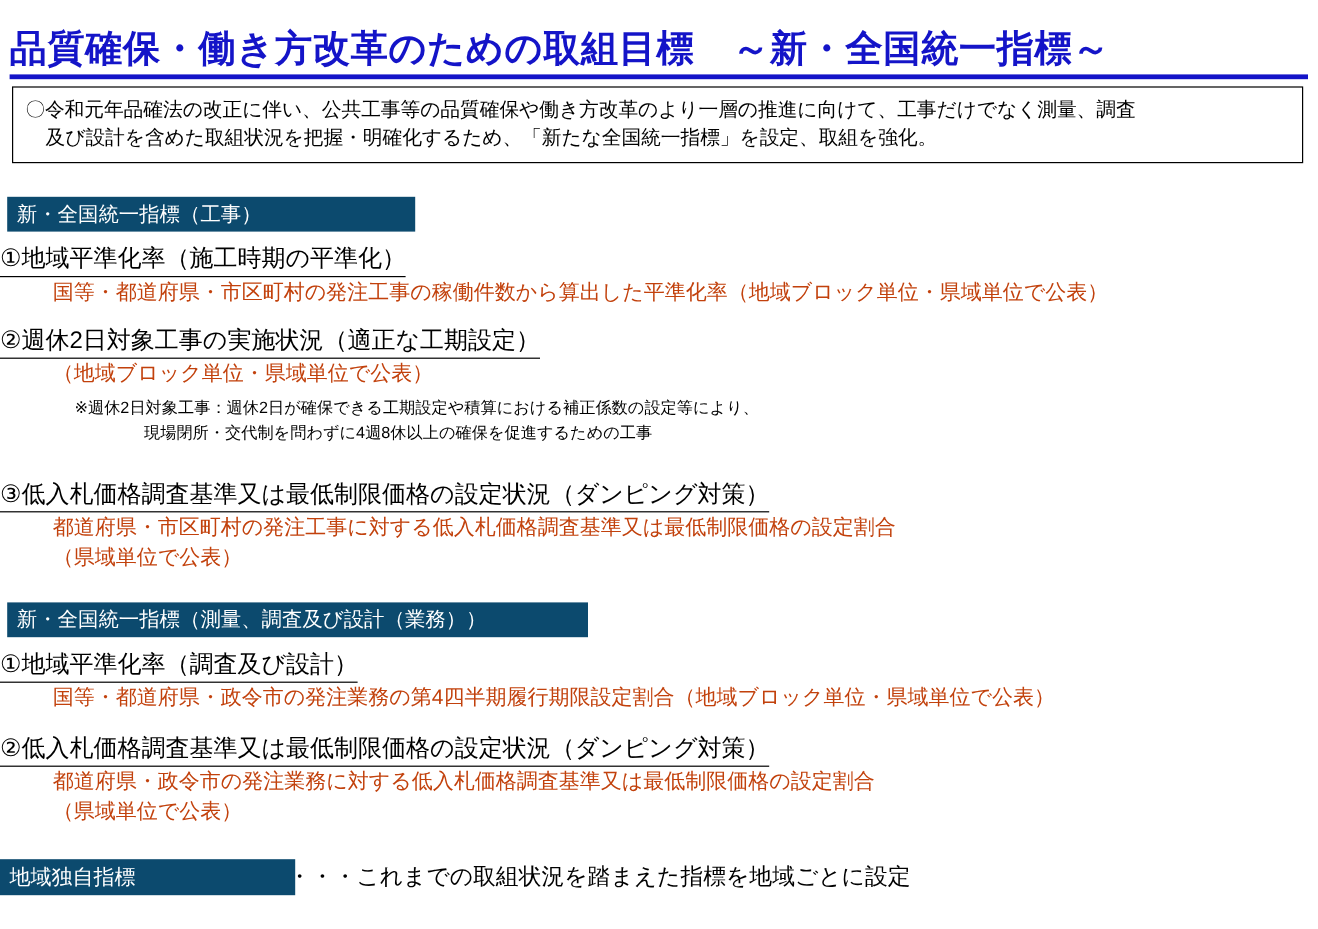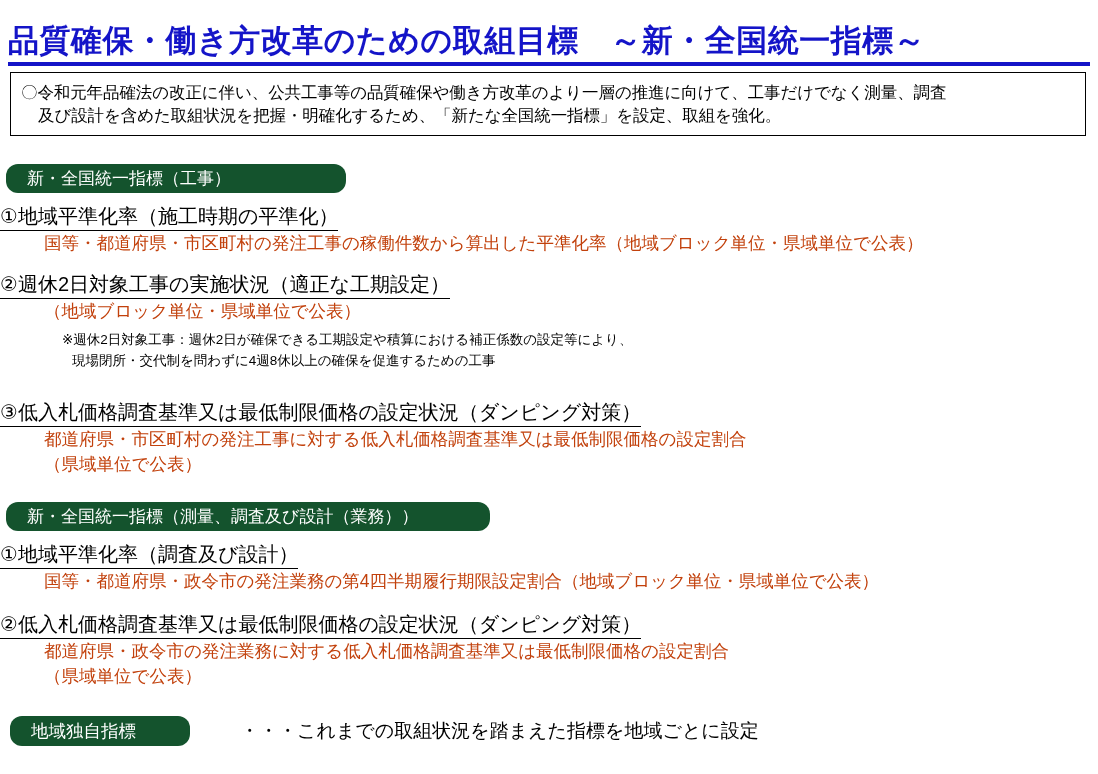--- a/index.html
+++ b/index.html
@@ -61,44 +61,43 @@
     letter-spacing: -0.1px;
   }
   .lead-indent {
     padding-left: 17px;
   }
 
   
   .sec-bar {
     position: absolute;
     height: 29px;
-    background: #14532d;
+    background: #0c4a6e;
     color: #ffffff;
     font-size: 17px;
     font-weight: normal;
     line-height: 29px;
-    padding: 0 12px 0 21px;
+    padding: 0 12px 0 8px;
     box-sizing: border-box;
     white-space: nowrap;
-    border-radius: 12px;
   }
   .sec-bar-1 {
     left: 6px;
     top: 164px;
     width: 340px;
   }
   .sec-bar-2 {
     left: 6px;
     top: 502px;
     width: 484px;
   }
   .sec-bar-3 {
-    left: 10px;
+    left: 0;
     top: 716px;
-    width: 180px;
+    width: 246px;
     height: 30px;
     line-height: 30px;
     font-size: 17.5px;
   }
 
   
   .item {
     position: absolute;
     left: 0;
     width: 1090px;
@@ -120,21 +119,21 @@
     white-space: nowrap;
   }
   .note {
     font-size: 13.5px;
     color: #000000;
     margin-left: 62px;
     line-height: 1.5;
     white-space: nowrap;
   }
   .note.cont {
-    margin-left: 72px;
+    margin-left: 120px;
   }
 
   .local-note {
     position: absolute;
     left: 240px;
     top: 718px;
     font-size: 19px;
     color: #000000;
     white-space: nowrap;
   }

